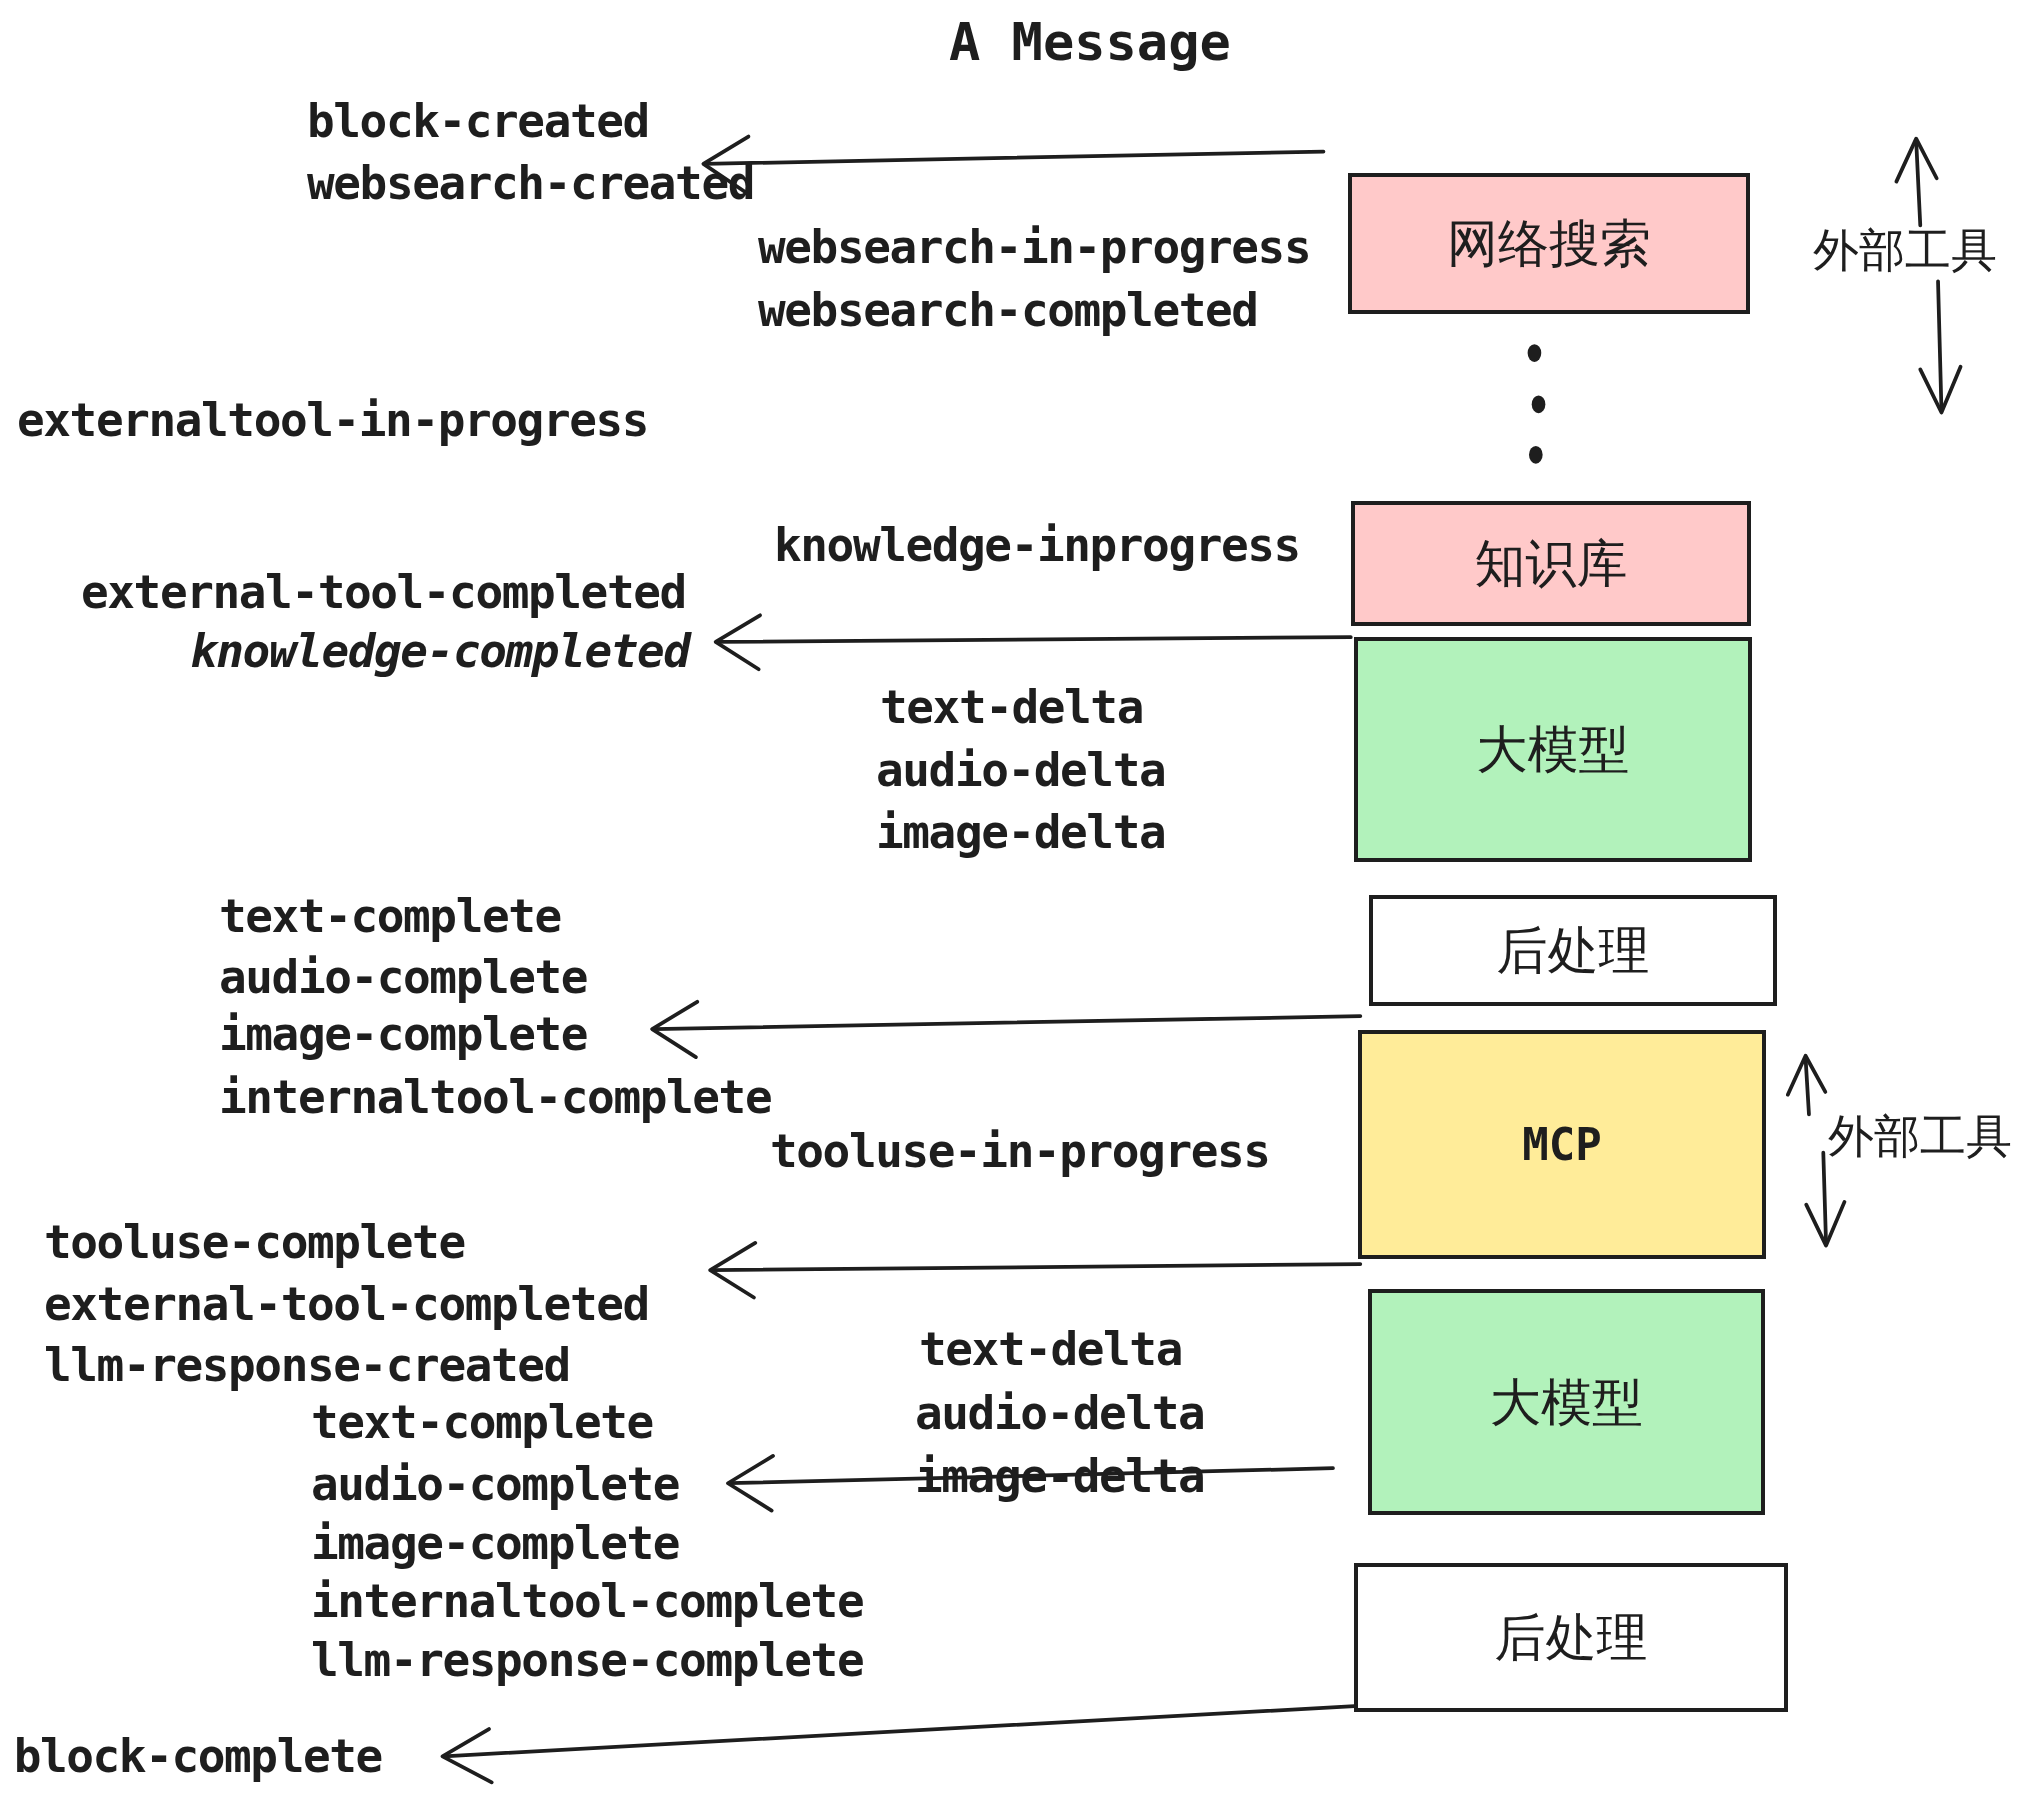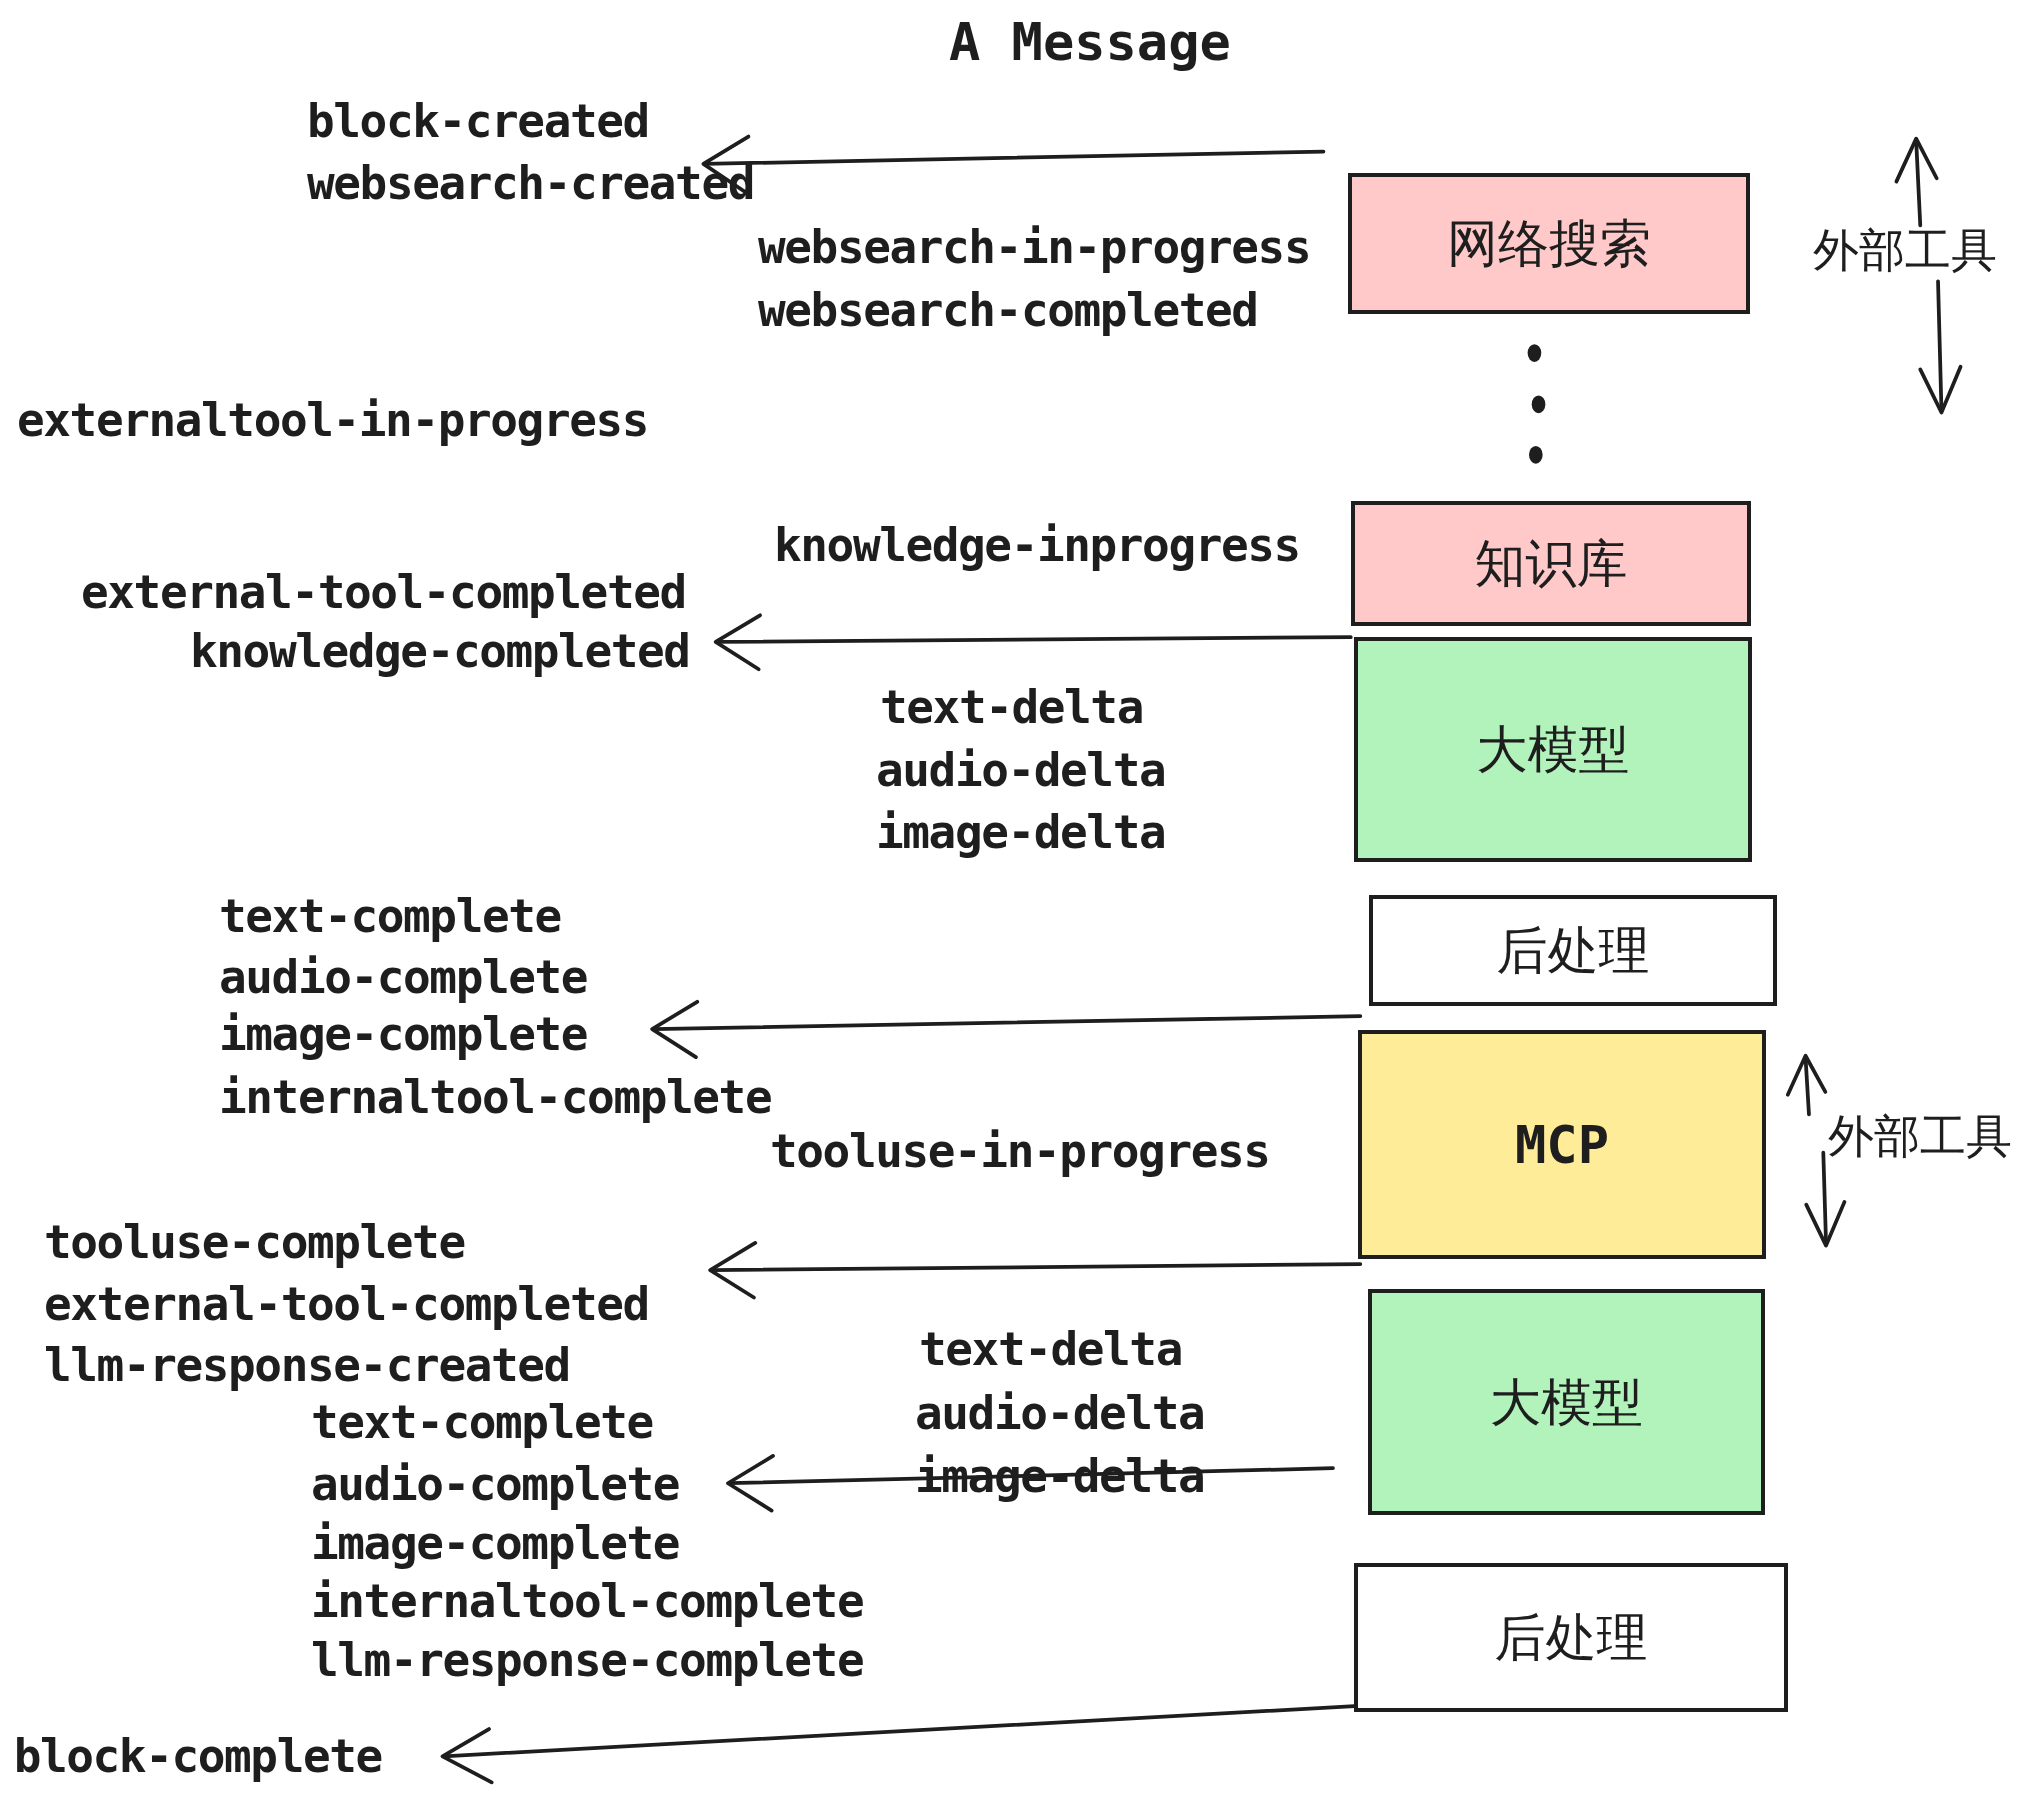--- a/index.html
+++ b/index.html
@@ -45,21 +45,21 @@
   }
   .box .cjk-label {
     font-family: "Liberation Sans", sans-serif;
     font-size: 51px;
     font-weight: 500;
     line-height: 1;
     white-space: nowrap;
   }
   .box .mono-label {
     font-family: "DejaVu Sans Mono", monospace;
-    font-size: 52px;
+    font-size: 44px;
     font-weight: bold;
     line-height: 1;
     white-space: nowrap;
   }
   .side-note {
     position: absolute;
     font-family: Liberation Sans, sans-serif;
     font-size: 46px;
     font-weight: 500;
     line-height: 1;
@@ -132,21 +132,21 @@
 
   <div class="diagram-title" style="left:949px; top:16.4px;">A Message</div>
 
   <div class="evt" style="left:307px;  top:98px;">block-created</div>
   <div class="evt" style="left:307px;  top:160px;">websearch-created</div>
   <div class="evt" style="left:758px; top:204px;margin-top:20px;">websearch-in-progress</div>
   <div class="evt" style="left:758px; top:287px;">websearch-completed</div>
   <div class="evt" style="left:17px;   top:397px;">externaltool-in-progress</div>
   <div class="evt" style="left:774px; top:522px;">knowledge-inprogress</div>
   <div class="evt" style="left:81px;  top:569px;">external-tool-completed</div>
-  <div class="evt" style="left:190px;  top:628px;">knowledge-completed</div>
+  <div class="evt" style="left:190px;  top:628px;font-style:italic;">knowledge-completed</div>
   <div class="evt" style="left:880px; top:684px;">text-delta</div>
   <div class="evt" style="left:876px; top:747px;">audio-delta</div>
   <div class="evt" style="left:876px; top:809px;">image-delta</div>
   <div class="evt" style="left:219px;  top:893px;">text-complete</div>
   <div class="evt" style="left:219px;  top:954px;">audio-complete</div>
   <div class="evt" style="left:219px;  top:1011px;">image-complete</div>
   <div class="evt" style="left:219px;  top:1074px;">internaltool-complete</div>
   <div class="evt" style="left:770px; top:1128px;">tooluse-in-progress</div>
   <div class="evt" style="left:44px;   top:1219px;">tooluse-complete</div>
   <div class="evt" style="left:44px;   top:1281px;">external-tool-completed</div>

